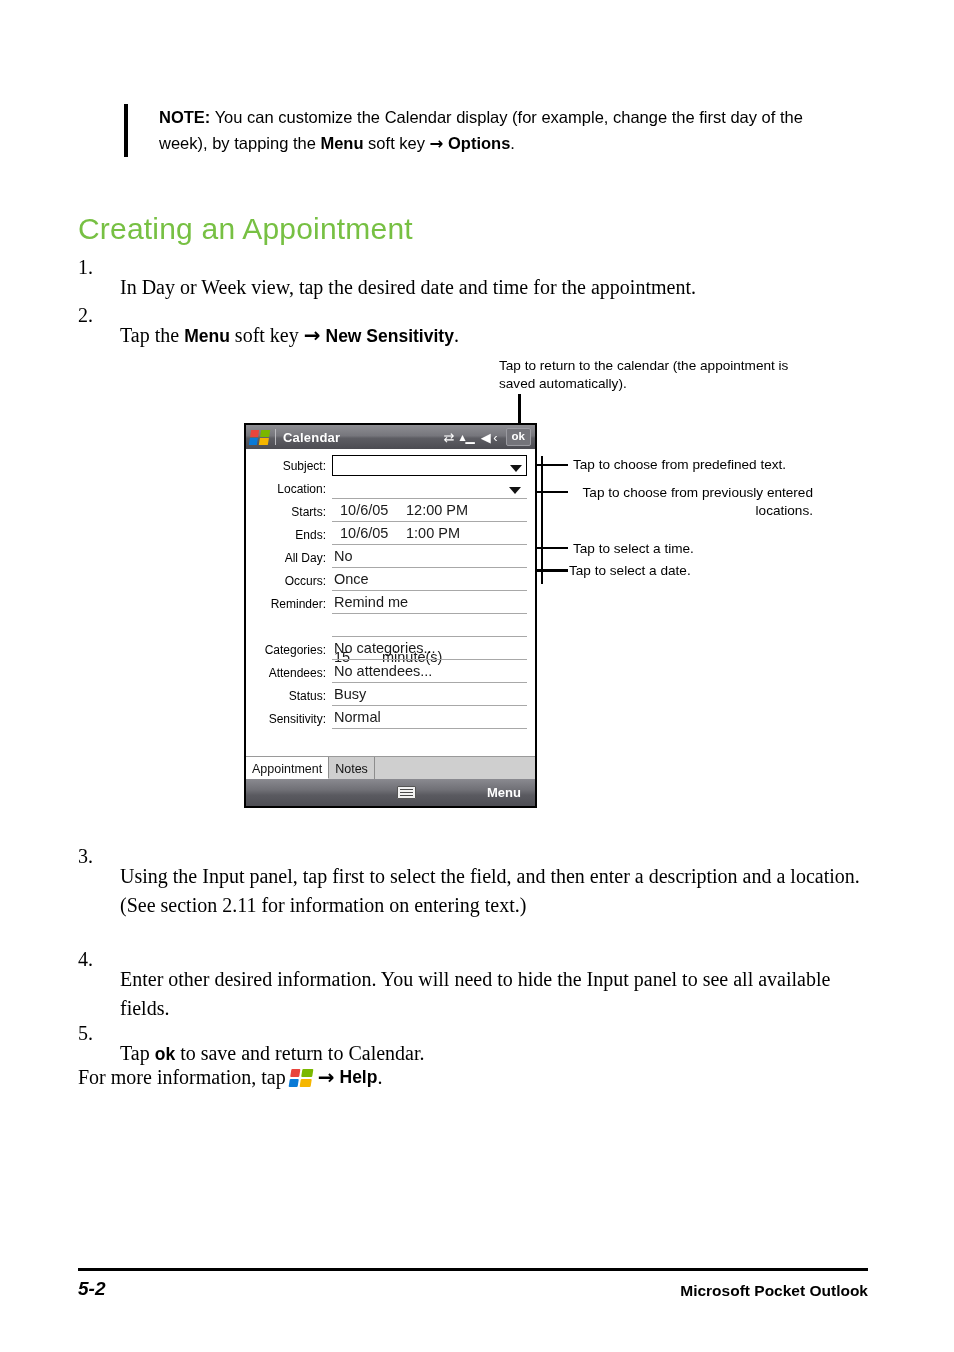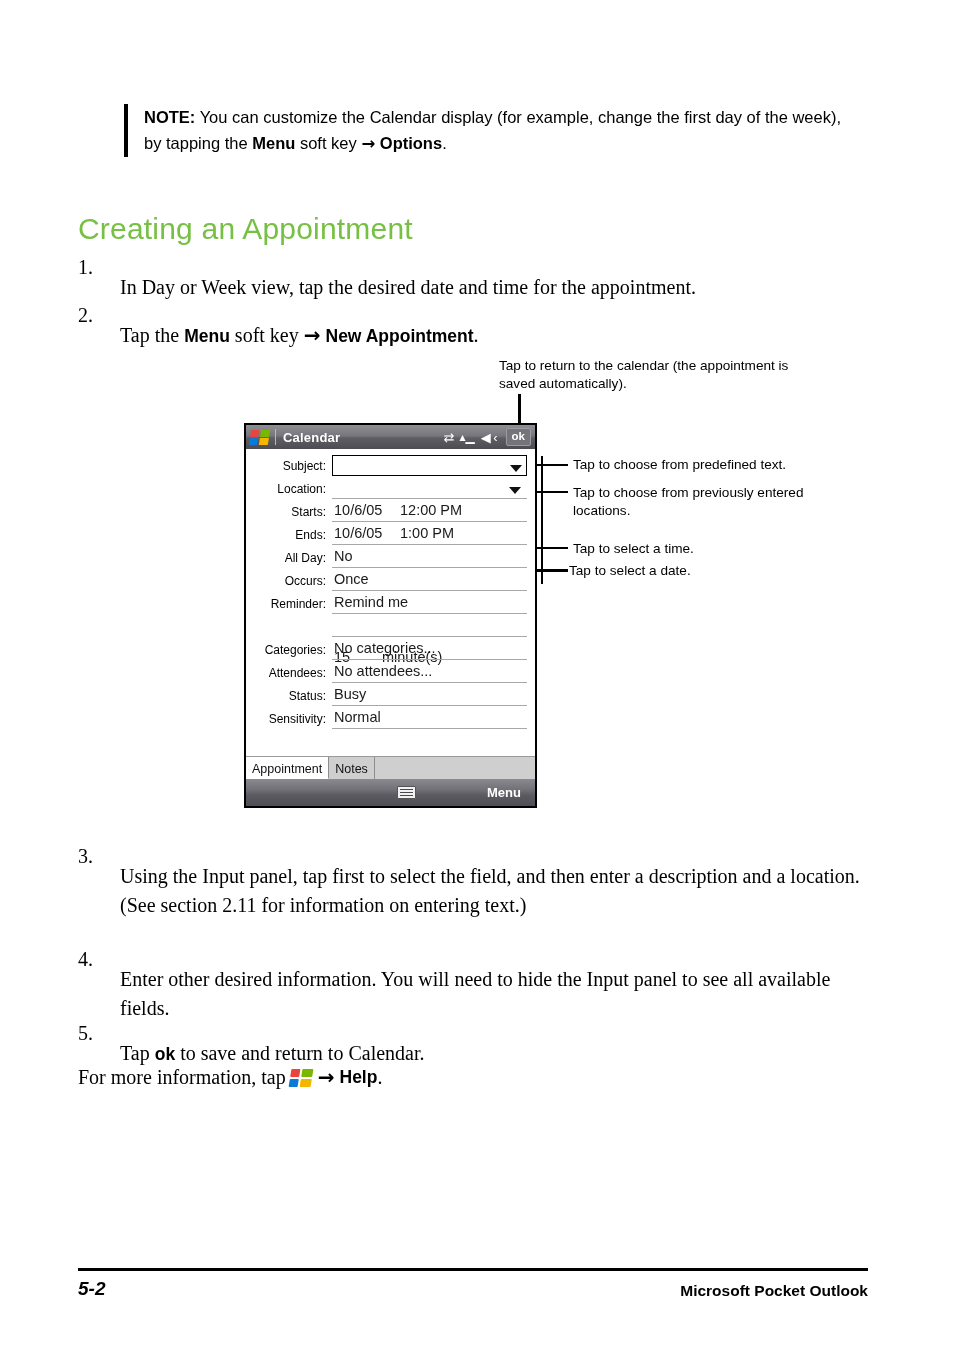--- a/index.html
+++ b/index.html
@@ -11,21 +11,21 @@
     position:relative;
     overflow:hidden;
   }
   .page{position:absolute;inset:0;}
 
   
   .note{
     position:absolute;left:124px;top:104px;width:718px;
     font-family:"Liberation Sans", sans-serif;
     font-size:16.5px;line-height:26px;
-    padding-left:16px;
+    padding-left:31px;
     border-left:4px solid #000;
     box-sizing:border-box;
   }
   .note b{font-weight:bold;}
   .arrow{font-family:"DejaVu Sans",sans-serif;font-weight:bold;}
 
   
   .h1{
     position:absolute;left:78px;top:192px;
     font-family:"Liberation Sans", sans-serif;
@@ -69,21 +69,21 @@
   .winflag .q4{left:11px;top:9.5px;width:11px;height:8.5px;background:#f5b600;}
 
   
   .callout{
     position:absolute;
     font-family:"Liberation Sans", sans-serif;
     font-size:13.6px;line-height:18px;color:#000;
   }
   .c-top{left:499px;top:357px;width:300px;}
   .c-pre{left:573px;top:456px;width:300px;white-space:nowrap;}
-  .c-loc{left:573px;top:484px;width:240px;}
+  .c-loc{left:573px;top:484px;width:240px;text-align:right;}
   .c-time{left:573px;top:540px;width:260px;white-space:nowrap;}
   .c-date{left:569px;top:562px;width:260px;white-space:nowrap;}
 
   .ln{position:absolute;background:#000;}
 
   
   .pda{
     position:absolute;left:244px;top:423px;width:293px;height:385px;
     border:2px solid #000;box-sizing:border-box;
     background:#fff;
@@ -130,21 +130,21 @@
   }
   .row .val.boxed{
     border:1px solid #000;height:21px;background:#fff;
   }
   .caret{
     position:absolute;right:4px;bottom:3px;
     width:0;height:0;border-left:6px solid transparent;
     border-right:6px solid transparent;border-top:7px solid #111;
   }
   .caret.out{right:6px;bottom:4px;border-top-color:#111;}
-  .val .d{display:inline-block;width:66px;}
+  .val .d{display:inline-block;width:66px;margin-left:6px;}
   .val .t{display:inline-block;}
   .val .n{display:inline-block;width:48px;margin-top:32px;}
 
   .tabbar{
     position:absolute;left:0;right:0;bottom:27px;height:22px;
     background:#14532d;border-top:1px solid #9a9a9a;
     display:flex;align-items:stretch;
   }
   .tab{
     font-size:12.5px;color:#111;padding:2px 6px 0;
@@ -192,21 +192,21 @@
 
   <h1 class="h1">Creating an Appointment</h1>
 
   <div class="step step1">
     <div class="num">1.</div>
     <div class="txt"><span>In Day or Week view, tap the desired date and time for the appointment.</span></div>
   </div>
 
   <div class="step step2">
     <div class="num">2.</div>
-    <div class="txt"><span>Tap the </span><b>Menu</b><span> soft key </span><span class="arrow">→</span>&nbsp;<b>New Appointment</b><span>.</span></div>
+    <div class="txt"><span>Tap the </span><b>Menu</b><span> soft key </span><span class="arrow">→</span>&nbsp;<b>New Sensitivity</b><span>.</span></div>
   </div>
 
   <div class="step step3">
     <div class="num">3.</div>
     <div class="txt">Using the Input panel, tap first to select the field, and then enter a description and a location. (See section 2.11 for information on entering text.)</div>
   </div>
 
   <div class="step step4">
     <div class="num">4.</div>
     <div class="txt">Enter other desired information. You will need to hide the Input panel to see all available fields.</div>

